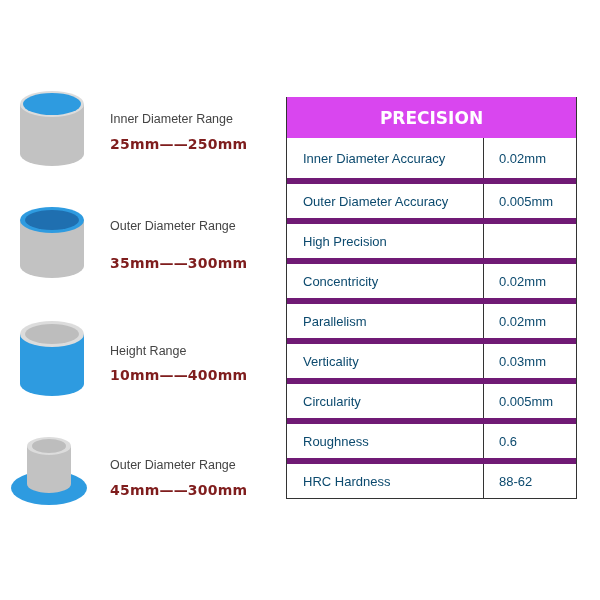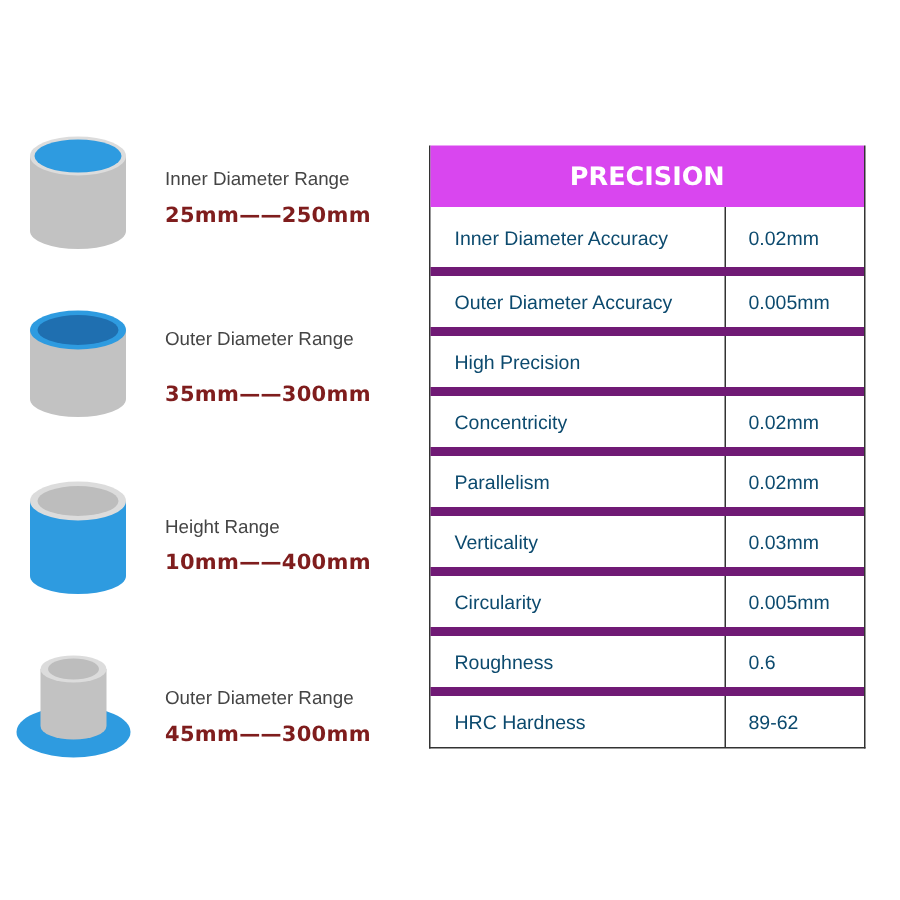--- a/index.html
+++ b/index.html
@@ -88,15 +88,15 @@
   <div class="row">
     <div class="cell k">Circularity</div>
     <div class="cell v">0.005mm</div>
   </div>
   <div class="row">
     <div class="cell k">Roughness</div>
     <div class="cell v">0.6</div>
   </div>
   <div class="row">
     <div class="cell k">HRC Hardness</div>
-    <div class="cell v">89-62</div>
+    <div class="cell v">88-62</div>
   </div>
 </div>
 
 </body></html>

